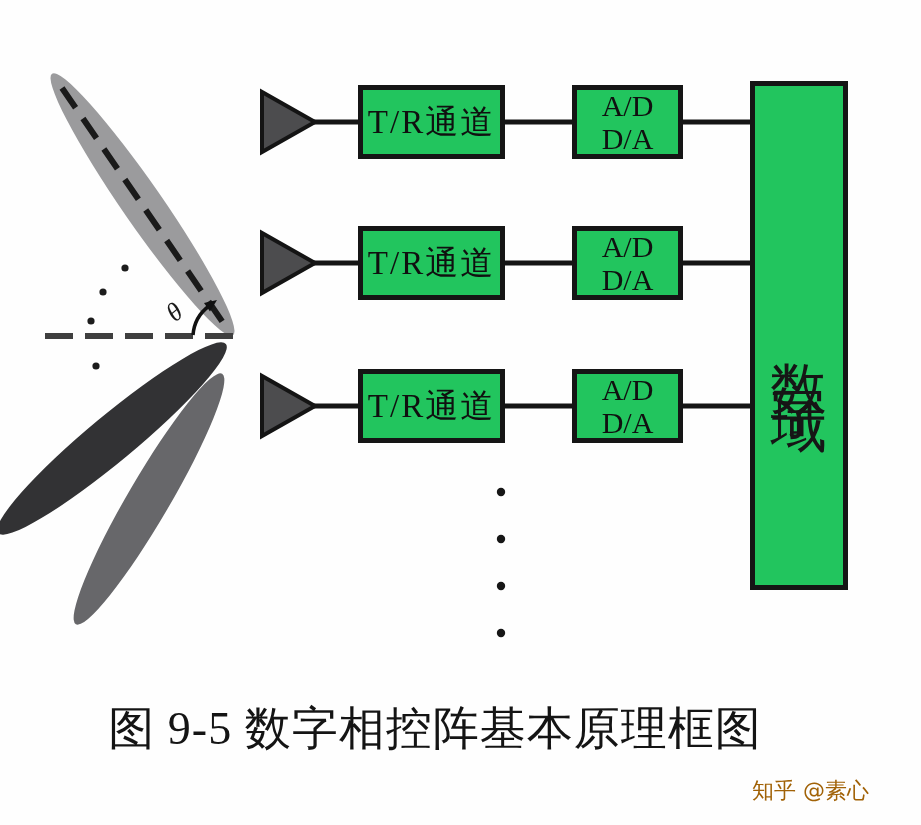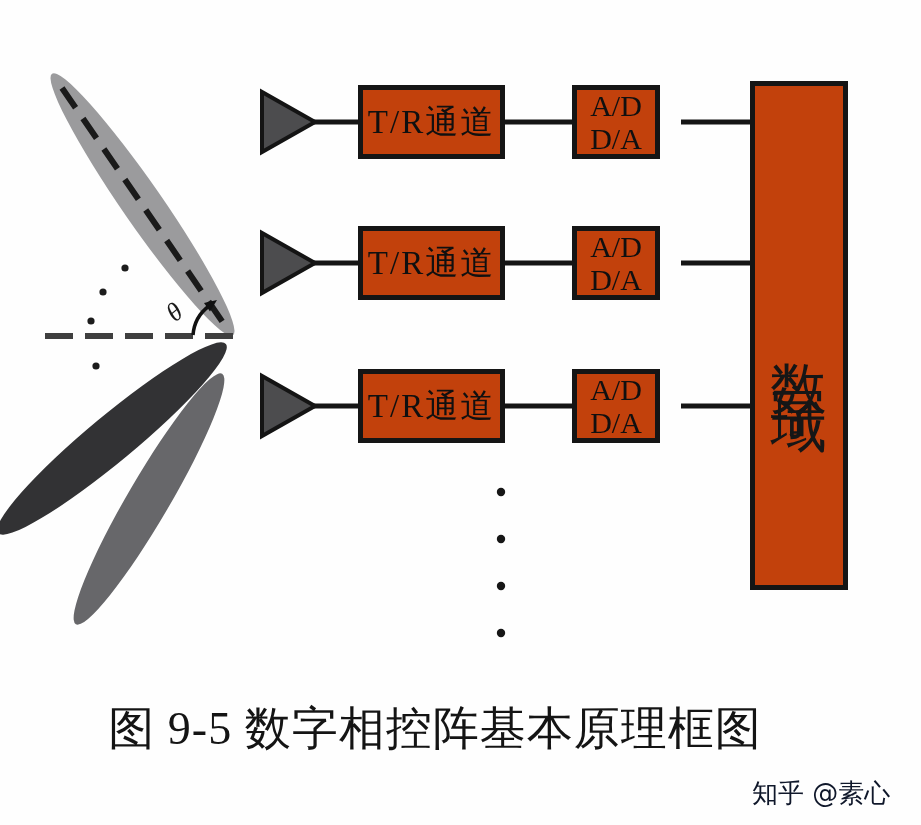--- a/index.html
+++ b/index.html
@@ -8,26 +8,26 @@
     width:921px;height:825px;
     background:#fefefe;
     overflow:hidden;
     font-family:"Liberation Serif","DejaVu Serif",serif;
   }
   .canvas svg{position:absolute;left:0;top:0;}
   .box{
     position:absolute;
     box-sizing:border-box;
     border:5px solid #151515;
-    background:#c2410c;
+    background:#22c55e;
     display:flex;align-items:center;justify-content:center;
     color:#101010;
   }
   .tr-box{left:358px;width:147px;height:74px;font-size:33px;letter-spacing:2px;white-space:nowrap;}
-  .ad-box{left:572px;width:88px;height:74px;flex-direction:column;font-size:30px;line-height:33px;}
+  .ad-box{left:572px;width:111px;height:74px;flex-direction:column;font-size:30px;line-height:33px;}
   .row1{top:85px;}
   .row2{top:226px;}
   .row3{top:369px;}
   .digital-box{
     left:750px;top:81px;width:98px;height:509px;
   }
   .digital-label{
     writing-mode:vertical-rl;
     text-orientation:upright;
     font-size:56px;
@@ -41,22 +41,22 @@
     text-align:center;
     font-size:46px;
     color:#141414;
     letter-spacing:1px;
     white-space:nowrap;
   }
   .watermark{
     position:absolute;
     left:752px;top:776px;width:165px;
     font-family:"DejaVu Sans","Liberation Sans",sans-serif;
-    font-size:26px;
-    color:#0f172a;
+    font-size:22px;
+    color:#a16207;
     text-shadow:0 1px 0 #ffffff;
     white-space:nowrap;
   }
 </style>
 </head>
 <body>
 
 <div class="canvas">
 
   <svg width="921" height="825" viewBox="0 0 921 825">

